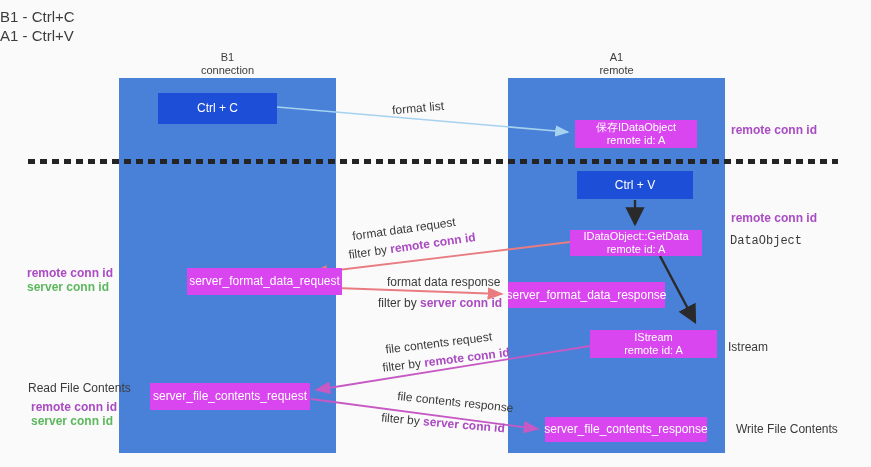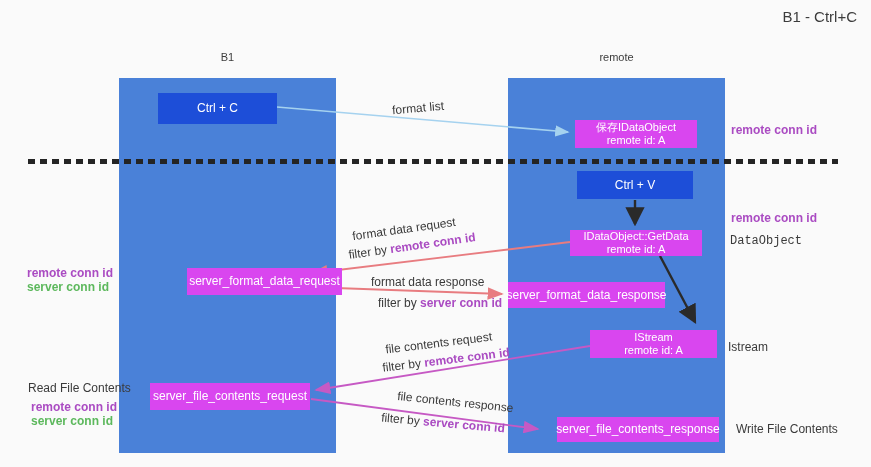--- a/index.html
+++ b/index.html
@@ -4,21 +4,21 @@
 <style>
   html,body{margin:0;padding:0;}
   body{
     width:871px;height:467px;position:relative;overflow:hidden;
     background:#fafafa;
     font-family:"Liberation Sans","DejaVu Sans",sans-serif;
     color:#3a3a3a;
   }
   .abs{position:absolute;}
   .title{
-    left:0;top:7;width:857px;text-align:right;
+    left:0;top:7;width:857px;text-align:left;
     font-size:15px;line-height:19px;color:#3c3c3c;
   }
   .lane-header{
     top:51px;width:217px;text-align:center;
     font-size:11px;line-height:13px;color:#3c3c3c;
   }
   .lane{
     top:78px;width:217px;height:375px;background:#4a81d8;
   }
   .dash-sep{
@@ -46,26 +46,29 @@
   .key-purple{color:#aa4bc2;font-weight:bold;}
   .side{font-size:12px;line-height:14px;z-index:5;white-space:nowrap;}
   .side.purple{color:#aa4bc2;font-weight:bold;}
   .side.green{color:#5cb85c;font-weight:bold;}
 </style>
 </head>
 <body>
 
 <div class="abs title" style="left:0;top:7px;">
   <div>B1 - Ctrl+C</div>
+  <div>A1 - Ctrl+V</div>
 </div>
 
 <div class="abs lane-header" style="left:119px;">
   <div>B1</div>
+  <div>connection</div>
 </div>
 <div class="abs lane-header" style="left:508px;">
+  <div>A1</div>
   <div>remote</div>
 </div>
 
 <div class="abs lane" style="left:119px;"></div>
 <div class="abs lane" style="left:508px;"></div>
 
 <div class="abs dash-sep"></div>
 
 <svg class="abs overlay" width="871" height="467" viewBox="0 0 871 467">
   <defs>
@@ -112,32 +115,32 @@
 </div>
 <div class="abs box orange" style="left:152px;top:268px;width:155px;height:27px;margin-left:35px;">
   <span>server_format_data_request</span>
 </div>
 <div class="abs box orange" style="left:508px;top:282px;width:157px;height:26px;">
   <span>server_format_data_response</span>
 </div>
 <div class="abs box orange" style="left:150px;top:383px;width:160px;height:27px;">
   <span>server_file_contents_request</span>
 </div>
-<div class="abs box orange" style="left:545px;top:417px;width:162px;height:25px;margin-left:12px;">
+<div class="abs box orange" style="left:545px;top:417px;width:162px;height:25px;">
   <span>server_file_contents_response</span>
 </div>
 
 <div class="abs alabel rot-m5" style="left:392px;top:101px;">format list</div>
 
 <div class="abs alabel rot-m8" style="left:352px;top:222px;">format data request</div>
 <div class="abs alabel rot-m8" style="left:348px;top:239px;">
   <span>filter by </span><span class="key-purple">remote conn id</span>
 </div>
 
-<div class="abs alabel" style="left:371px;top:275px;">format data response</div>
+<div class="abs alabel" style="left:387px;top:275px;">format data response</div>
 <div class="abs alabel" style="left:378px;top:296px;">
   <span>filter by </span><span class="key-purple">server conn id</span>
 </div>
 
 <div class="abs alabel rot-m7" style="left:385px;top:336px;">file contents request</div>
 <div class="abs alabel rot-m7" style="left:382px;top:353px;">
   <span>filter by </span><span class="key-purple">remote conn id</span>
 </div>
 
 <div class="abs alabel rot-p6" style="left:397px;top:395px;">file contents response</div>

